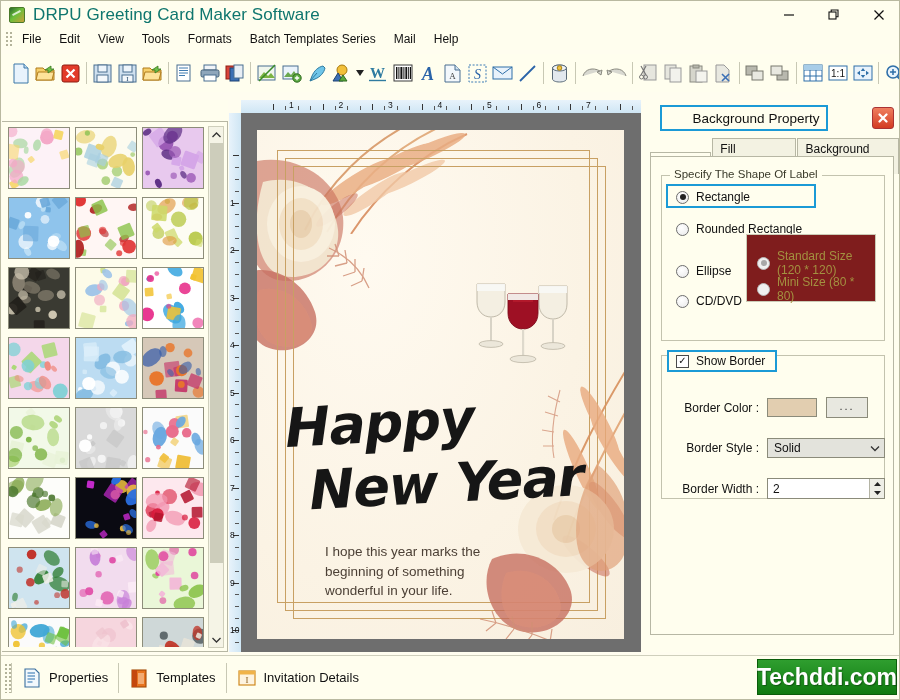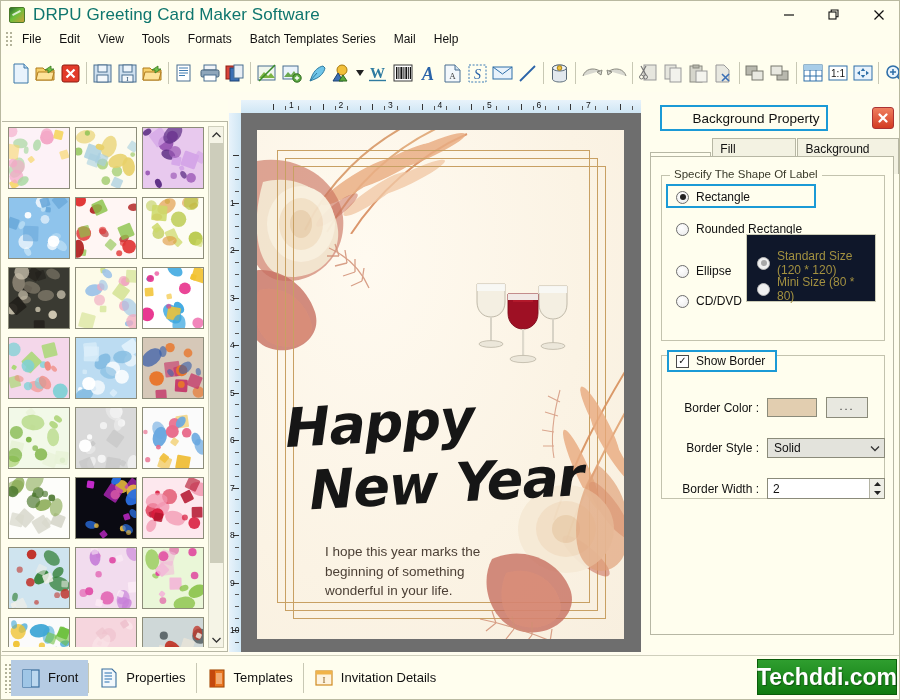--- a/index.html
+++ b/index.html
@@ -198,21 +198,21 @@
   .radio {
     width:13px; height:13px; border:1px solid #6d6d6d; border-radius:50%;
     background: radial-gradient(circle at 40% 35%, #fff, #e9e9e9);
     display:flex; align-items:center; justify-content:center; flex:0 0 auto;
   }
   .radio.checked::after { content:""; width:6px; height:6px; border-radius:50%; background:#222; }
   .radio.dis { border-color:#b9b9b9; background:#f0f0f0; }
   .radio.dis.checked::after { background:#a8a8a8; }
   .dis-label { color:#a39140; }
   #sub-size { position:absolute; left:84px; top:58px; width:130px; height:68px;
-     border:1px solid #cbcbb6; background:#0f172a; }
+     border:1px solid #cbcbb6; background:#7f1d1d; }
   #grp-border { left:10px; top:198px; width:224px; height:144px; }
   #show-border-wrap {
     position:absolute; left:16px; top:193px; width:110px; height:22px;
     border:2.5px solid #1b9ad6; background:#fffeee;
     display:flex; align-items:center; gap:7px; padding-left:7px; z-index:5;
   }
   .checkbox {
     width:13px; height:13px; border:1px solid #4a4a4a; background:#fff;
     display:flex; align-items:center; justify-content:center; font-size:10px; color:#111;
     flex:0 0 auto; line-height:1;
@@ -1391,28 +1391,20 @@
             </span>
           </span>
         </span>
       </div>
     </div>
   </div>
 
   <div id="bottombar">
     <div id="bb-grip"></div>
 
-    <div class="bb-item active">
-      <svg width="20" height="20" viewBox="0 0 20 20">
-        <rect x="2" y="2" width="16" height="17" fill="#bcd8ef" stroke="#3a6f9e" stroke-width="1.2"></rect>
-        <line x1="10" y1="2" x2="10" y2="19" stroke="#3a6f9e" stroke-width="1.2"></line>
-        <rect x="2" y="2" width="8" height="17" fill="#9fc6e6"></rect>
-      </svg>
-      <span>Front</span>
-    </div>
     <div class="bb-sep"></div>
 
     <div class="bb-item">
       <svg width="20" height="20" viewBox="0 0 20 20">
         <path d="M3 1h10l4 4v14H3z" fill="#f2f8fc" stroke="#3a6f9e" stroke-width="1.1"></path>
         <g stroke="#3a7ab5" stroke-width="1.1">
             <line x1="5.5" y1="5" x2="13" y2="5"></line>
             <line x1="5.5" y1="8" x2="13" y2="8"></line>
             <line x1="5.5" y1="11" x2="13" y2="11"></line>
             <line x1="5.5" y1="14" x2="10.5" y2="14"></line>

